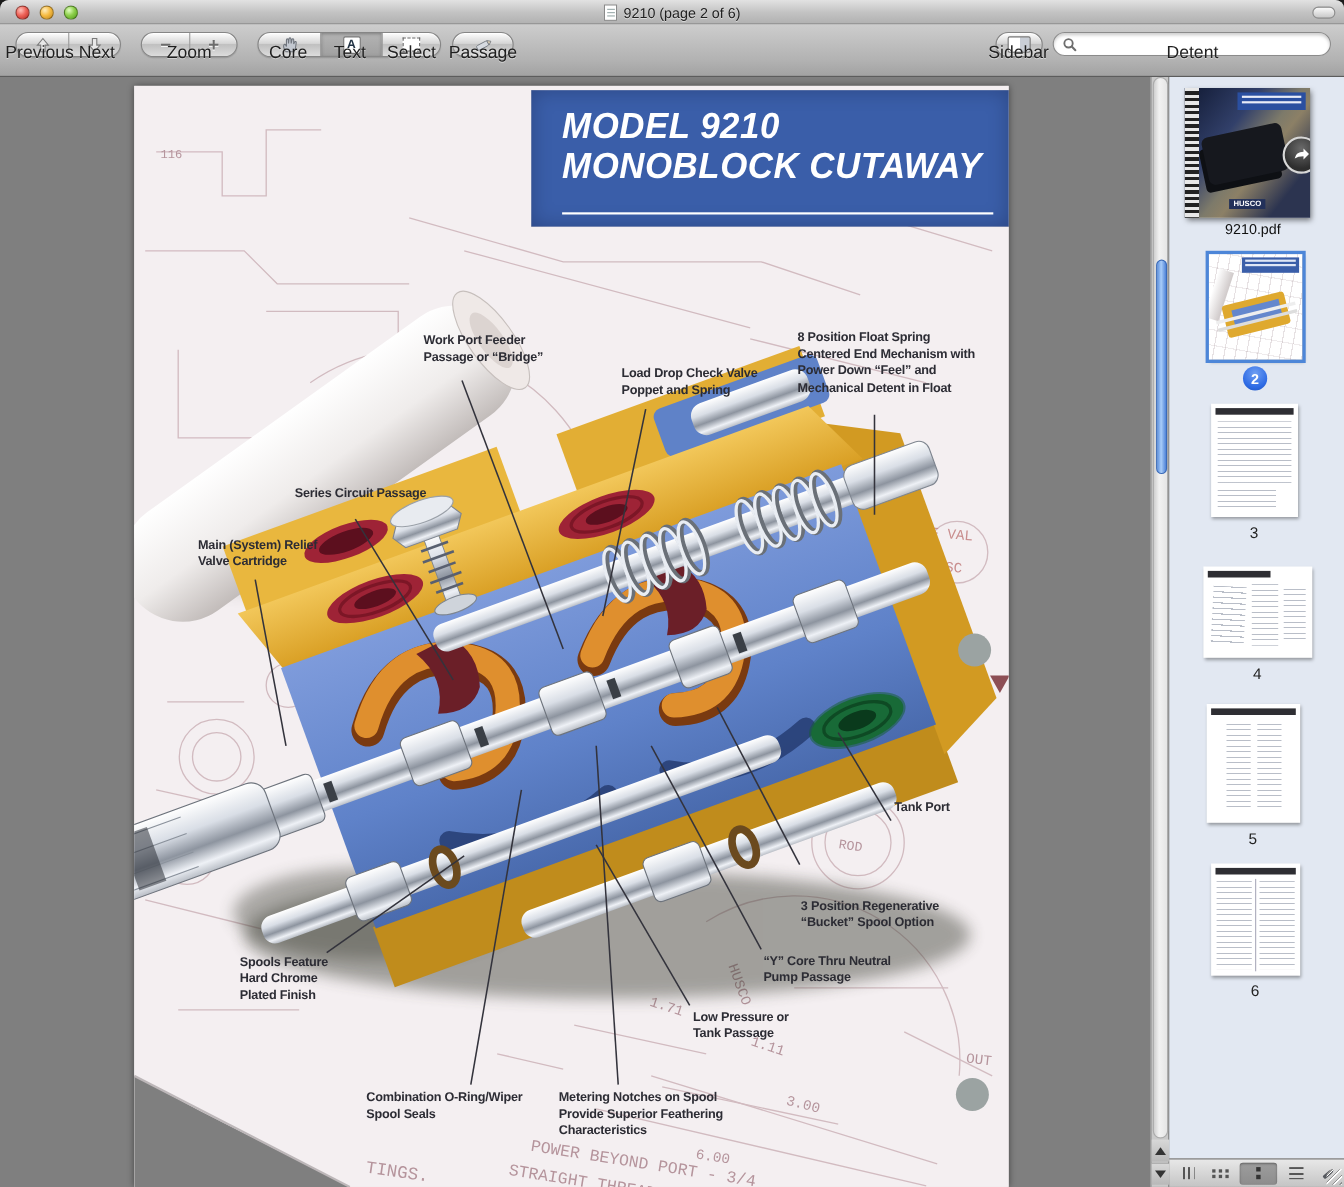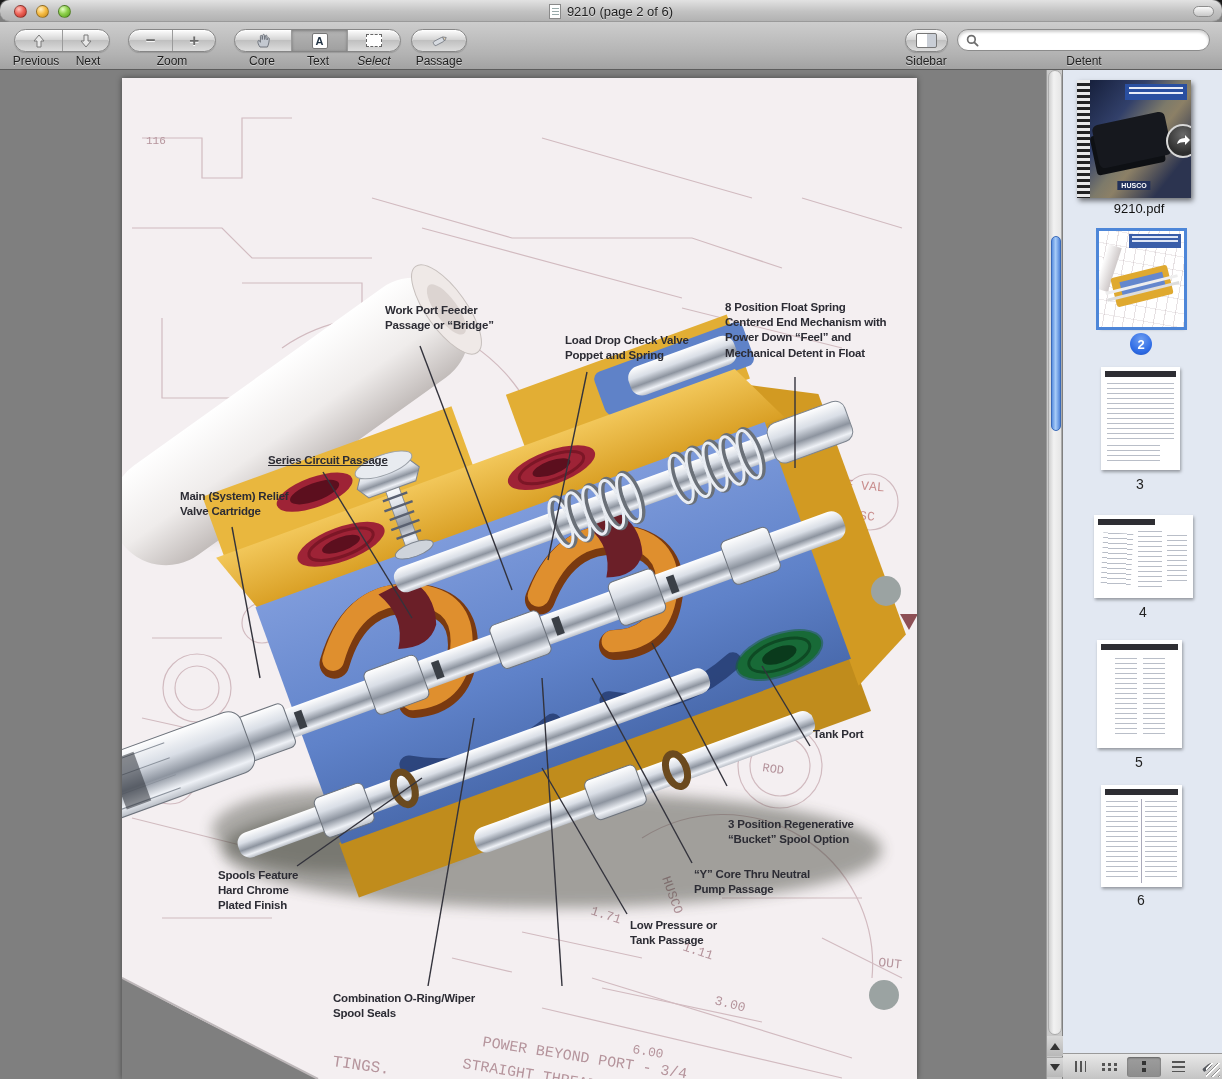--- a/index.html
+++ b/index.html
@@ -2,42 +2,42 @@
 <html><head>
 <meta charset="utf-8">
 <style>
   html,body{margin:0;padding:0;background:#1a1a1a;font-family:"Liberation Sans",sans-serif;}
   *{box-sizing:border-box;}
   .window{position:relative;width:1222px;height:1079px;background:#808080;overflow:hidden;
           border-radius:8px 8px 0 0;}
   
   .titlebar{position:absolute;left:0;top:0;width:100%;height:22px;
     background:linear-gradient(#e2e2e2,#c2c2c2 55%,#b2b2b2);
-    border-bottom:1px solid #9a9a9a;border-radius:10px;}
+    border-bottom:1px solid #9a9a9a;}
   .tl{position:absolute;top:5px;width:13px;height:13px;border-radius:50%;border:1px solid rgba(0,0,0,.35);}
   .tl.red{left:14px;background:radial-gradient(circle at 35% 30%,#ffc2bb,#ef655a 45%,#b3271e);}
   .tl.yellow{left:36px;background:radial-gradient(circle at 35% 30%,#ffeec0,#f7bd45 45%,#bf8316);}
   .tl.green{left:58px;background:radial-gradient(circle at 35% 30%,#e4ffc4,#8ed04c 45%,#4f9a16);}
   .title-wrap{position:absolute;left:0;right:0;top:0;height:22px;display:flex;align-items:center;justify-content:center;gap:6px;}
   .doc-mini{width:12px;height:15px;background:#fff;border:1px solid #8a8a8a;position:relative;}
   .doc-mini::before{content:"";position:absolute;left:2px;top:3px;width:7px;height:1px;background:#9aa;box-shadow:0 3px 0 #9aa,0 6px 0 #9aa;}
   .title-text{font-size:13px;color:#1e1e1e;text-shadow:0 1px 0 rgba(255,255,255,.5);}
   .toolbar-pill{position:absolute;right:8px;top:6px;width:21px;height:11px;border-radius:6px;
     background:linear-gradient(#fafafa,#c8c8c8);border:1px solid #8d8d8d;}
   
   .toolbar{position:absolute;left:0;top:22px;width:100%;height:48px;
     background:linear-gradient(#cdcdcd,#b2b2b2 70%,#a2a2a2);
     border-bottom:1px solid #5c5c5c;}
   .tb-group{position:absolute;top:7px;height:23px;border-radius:12px;display:flex;
     background:linear-gradient(#fefefe,#d6d6d6 45%,#c0c0c0 50%,#dcdcdc);
     border:1px solid #868686;box-shadow:inset 0 1px 0 rgba(255,255,255,.8),0 1px 1px rgba(0,0,0,.15);}
   .tb-seg{display:flex;align-items:center;justify-content:center;height:100%;}
   .tb-seg + .tb-seg{border-left:1px solid #9b9b9b;}
   .tb-seg.selected{background:linear-gradient(#b4b4b4,#a0a0a0);box-shadow:inset 0 1px 3px rgba(0,0,0,.3);}
-  .tb-label{position:absolute;top:32px;font-size:12px;color:#1f1f1f;text-shadow:0 1px 0 rgba(255,255,255,.45);
+  .tb-label{position:absolute;top:18px;font-size:16px;color:#1f1f1f;text-shadow:0 1px 0 rgba(255,255,255,.45);
     transform:translateX(-50%);white-space:nowrap;text-align:right;}
   .glyph{color:#6c6c6c;font-weight:bold;font-size:17px;line-height:1;text-shadow:0 1px 0 #fff;}
   
   .search-field{position:absolute;left:957px;top:7px;width:253px;height:22px;border-radius:12px;
     background:#fff;border:1px solid #8b8b8b;box-shadow:inset 0 2px 3px rgba(0,0,0,.2);
     display:flex;align-items:center;padding-left:8px;}
   .search-field input{border:none;outline:none;background:transparent;font-size:12px;width:200px;font-family:"Liberation Sans",sans-serif;}
   
   .doc-area{position:absolute;left:0;top:70px;width:1046px;height:1009px;background:#7f7f7f;overflow:hidden;}
   .pageview{position:absolute;left:122px;top:8px;width:795px;height:1001px;background:#f3eef0;
@@ -47,21 +47,21 @@
   .banner{position:absolute;left:361px;top:4px;width:434px;height:124px;background:#3a5ea9;
     box-shadow:inset 0 0 18px rgba(0,0,20,.25);}
   .banner .l1,.banner .l2{color:#fff;font-style:italic;font-weight:bold;font-size:33px;
     letter-spacing:.5px;line-height:1.12;margin-left:28px;transform:scaleX(.96);transform-origin:left;}
   .banner .l1{margin-top:14px;}
   .banner-underline{position:absolute;left:28px;right:14px;bottom:11px;height:2px;background:#fff;}
   
   .callout{position:absolute;font-size:11.5px;font-weight:bold;color:#2c2c34;
     white-space:pre-line;line-height:1.32;letter-spacing:-.2px;}
   .co-0{left:263px;top:225px;} .co-1{left:443px;top:255px;} .co-2{left:603px;top:222px;}
-  .co-3{left:146px;top:375px;text-decoration:underline;} .co-4{left:58px;top:411px;}  .co-5{left:96px;top:790px;}
+  .co-3{left:146px;top:364px;} .co-4{left:58px;top:411px;}  .co-5{left:96px;top:790px;}
   .co-6{left:211px;top:913px;} .co-7{left:386px;top:913px;} .co-8{left:691px;top:649px;}
   .co-9{left:606px;top:739px;} .co-10{left:572px;top:789px;}.co-11{left:508px;top:840px;}
   
   .vscroll{position:absolute;left:1046px;top:70px;width:16px;height:1009px;background:#c9c9c9;border-left:1px solid #9a9a9a;}
   .vtrack{position:absolute;left:1px;top:0;width:14px;height:965px;background:linear-gradient(90deg,#cfcfcf,#f2f2f2 40%,#e5e5e5);border:1px solid #ababab;border-radius:8px;}
   .vthumb{position:absolute;left:2px;top:165px;width:10px;height:195px;border-radius:6px;
     background:linear-gradient(90deg,#5a8fe0,#a8ccf8 45%,#4f83d8);border:1px solid #3a6ab8;}
   .varrow{position:absolute;left:0;width:16px;height:20px;background:linear-gradient(#d8d8d8,#b8b8b8);display:flex;align-items:center;justify-content:center;}
   .varrow.up{top:966px;} .varrow.down{top:987px;border-top:1px solid #aaa;}
   .tri-up{width:0;height:0;border-left:5px solid transparent;border-right:5px solid transparent;border-bottom:7px solid #333;}
@@ -170,21 +170,21 @@
       <div class="tb-seg selected" style="width:56px;">
         <span style="width:16px;height:16px;background:#fff;border:1px solid #777;border-radius:2px;
                      display:flex;align-items:center;justify-content:center;font-size:11px;font-weight:bold;color:#234;">A</span>
       </div>
       <div class="tb-seg" style="width:53px;">
         <span style="width:16px;height:13px;background:#fff;border:1.5px dashed #666;"></span>
       </div>
     </div>
     <div class="tb-label" style="left:262px;">Core</div>
     <div class="tb-label" style="left:318px;">Text</div>
-    <div class="tb-label" style="left:374px;font-style:italic;">Select</div>
+    <div class="tb-label" style="left:374px;">Select</div>
 
     <div class="tb-group" style="left:411px;width:56px;">
       <div class="tb-seg" style="width:56px;">
         <svg width="18" height="14" viewBox="0 0 18 14">
           <g transform="rotate(-28 9 7)">
             <rect x="3" y="5" width="11" height="4.6" rx="1.5" fill="#d6dae0" stroke="#787d84" stroke-width=".8"></rect>
             <path d="M14 5 L17 7.3 L14 9.6 Z" fill="#e8d8b8" stroke="#787d84" stroke-width=".8"></path>
           </g>
         </svg>
       </div>
@@ -415,37 +415,45 @@
             <path d="M688 668 L640 588"></path>
           <path d="M605 708 L530 565"></path>
             <path d="M570 785 L470 600"></path>
             <path d="M505 836 L420 690"></path>
         </g>
 
         <polygon points="0,900 60,932 196,1001 0,1001" fill="#7f7f7f"></polygon>
         <line x1="0" y1="900" x2="196" y2="1001" stroke="#bdb7b9" stroke-width="2"></line>
       </svg>
 
+      <div class="banner">
+        <div class="l1">MODEL 9210</div>
+        <div class="l2">MONOBLOCK CUTAWAY</div>
+        <div class="banner-underline"></div>
+      </div>
 
       <div class="callout co-0">Work Port Feeder
 Passage or “Bridge”</div>
       <div class="callout co-1">Load Drop Check Valve
 Poppet and Spring</div>
       <div class="callout co-2">8 Position Float Spring
 Centered End Mechanism with
 Power Down “Feel” and
 Mechanical Detent in Float</div>
       <div class="callout co-3">Series Circuit Passage</div>
       <div class="callout co-4">Main (System) Relief
 Valve Cartridge</div>
       <div class="callout co-5">Spools Feature
 Hard Chrome
 Plated Finish</div>
       <div class="callout co-6">Combination O-Ring/Wiper
 Spool Seals</div>
+      <div class="callout co-7">Metering Notches on Spool
+Provide Superior Feathering
+Characteristics</div>
       <div class="callout co-8">Tank Port</div>
       <div class="callout co-9">3 Position Regenerative
 “Bucket” Spool Option</div>
       <div class="callout co-10">“Y” Core Thru Neutral
 Pump Passage</div>
       <div class="callout co-11">Low Pressure or
 Tank Passage</div>
     </div>
   </div>
 

